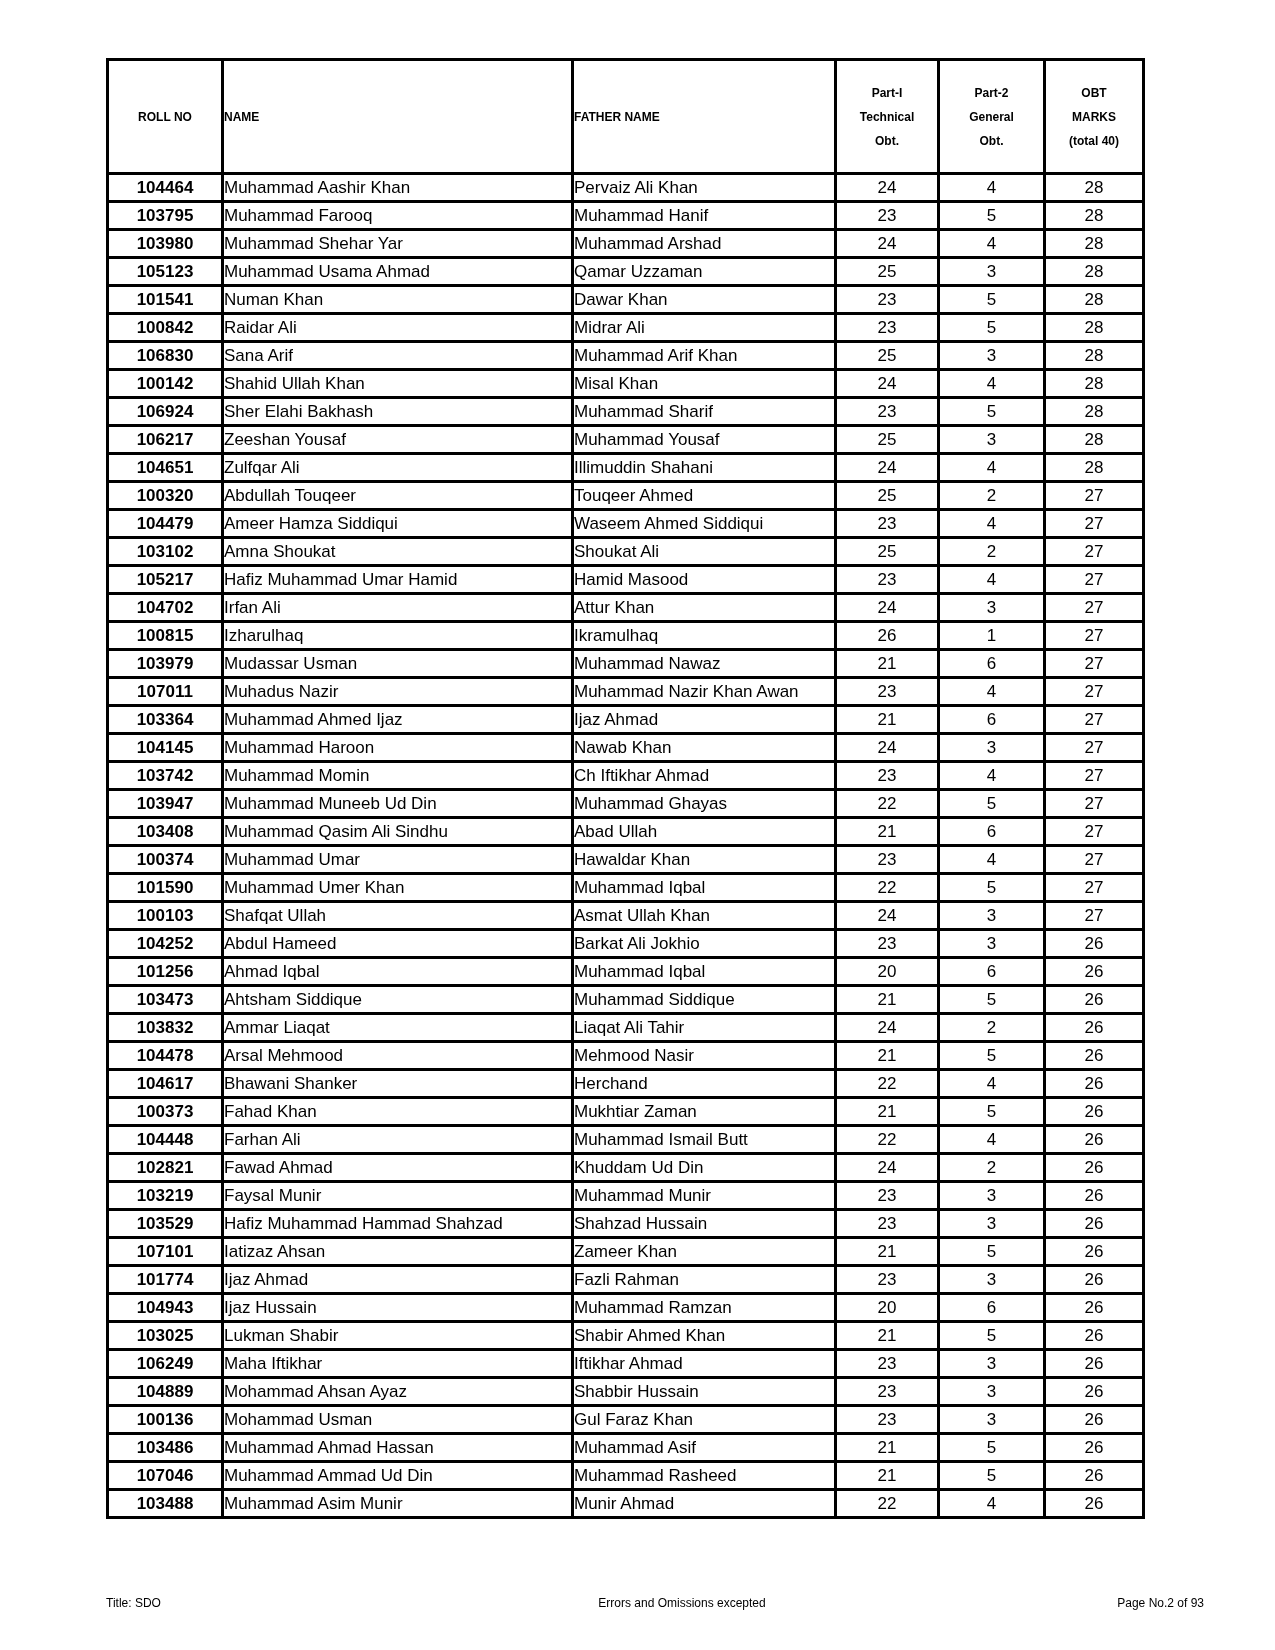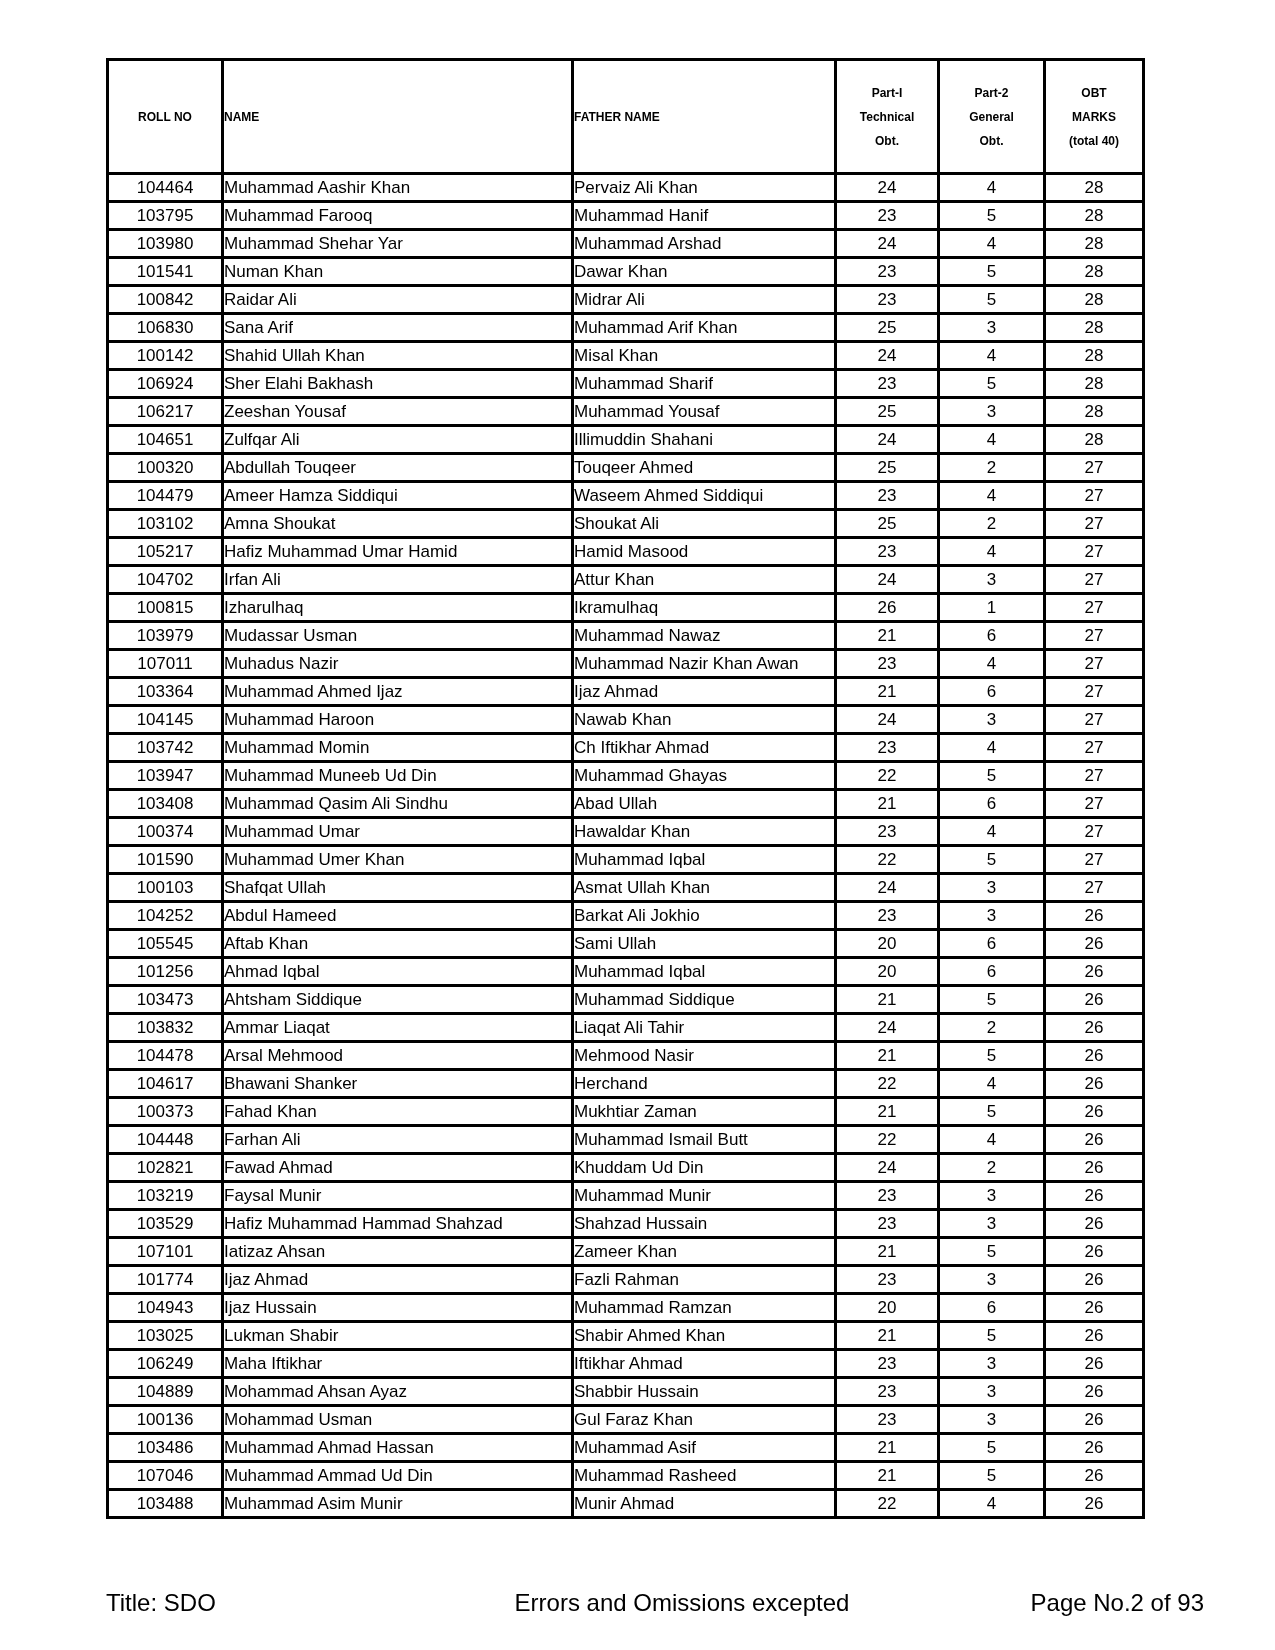--- a/index.html
+++ b/index.html
@@ -11,24 +11,24 @@
   table.results th { height: 111px; font-weight: bold; font-size: 12px; line-height: 24px; }
   table.results td { height: 25px; font-size: 17px; line-height: 25px; white-space: nowrap; overflow: hidden; }
   .c-roll { width: 112px; text-align: center; }
   .c-name { width: 347px; text-align: left; }
   .c-father { width: 260px; text-align: left; }
   .c-p1 { width: 100px; text-align: center; }
   .c-p2 { width: 103px; text-align: center; }
   .c-obt { width: 96px; text-align: center; margin-left: 24px; }
   th.c-name, th.c-father { text-align: left; padding-left: 3px; }
   td.c-name, td.c-father { padding-left: 3px; }
-  td.c-roll { font-weight: normal; }
+  td.c-roll { font-weight: bold; }
   .hdr-line { display: block; }
   .footer { position: absolute; top: 1590px; left: 106px; width: 1110px; height: 26px;
-            font-size: 24px; line-height: 26px; }
+            font-size: 12px; line-height: 26px; }
   .footer .f-left { position: absolute; left: 0; }
   .footer .f-center { position: absolute; left: 12px; right: 0; text-align: center; padding-left: 30px; }
   .footer .f-right { position: absolute; right: 12px; }
 </style>
 </head>
 <body>
 
 <div class="sheet">
   <table class="results">
     <thead>
@@ -72,20 +72,28 @@
         </tr>
         <tr>
           <td class="c-roll">103980</td>
           <td class="c-name">Muhammad Shehar Yar</td>
           <td class="c-father">Muhammad Arshad</td>
           <td class="c-p1">24</td>
           <td class="c-p2">4</td>
           <td class="c-obt">28</td>
         </tr>
         <tr>
+          <td class="c-roll">105123</td>
+          <td class="c-name">Muhammad Usama Ahmad</td>
+          <td class="c-father">Qamar Uzzaman</td>
+          <td class="c-p1">25</td>
+          <td class="c-p2">3</td>
+          <td class="c-obt">28</td>
+        </tr>
+        <tr>
           <td class="c-roll">101541</td>
           <td class="c-name">Numan Khan</td>
           <td class="c-father">Dawar Khan</td>
           <td class="c-p1">23</td>
           <td class="c-p2">5</td>
           <td class="c-obt">28</td>
         </tr>
         <tr>
           <td class="c-roll">100842</td>
           <td class="c-name">Raidar Ali</td>
@@ -261,28 +269,20 @@
           <td class="c-p1">24</td>
           <td class="c-p2">3</td>
           <td class="c-obt">27</td>
         </tr>
         <tr>
           <td class="c-roll">104252</td>
           <td class="c-name">Abdul Hameed</td>
           <td class="c-father">Barkat Ali Jokhio</td>
           <td class="c-p1">23</td>
           <td class="c-p2">3</td>
-          <td class="c-obt">26</td>
-        </tr>
-        <tr>
-          <td class="c-roll">105545</td>
-          <td class="c-name">Aftab Khan</td>
-          <td class="c-father">Sami Ullah</td>
-          <td class="c-p1">20</td>
-          <td class="c-p2">6</td>
           <td class="c-obt">26</td>
         </tr>
         <tr>
           <td class="c-roll">101256</td>
           <td class="c-name">Ahmad Iqbal</td>
           <td class="c-father">Muhammad Iqbal</td>
           <td class="c-p1">20</td>
           <td class="c-p2">6</td>
           <td class="c-obt">26</td>
         </tr>

